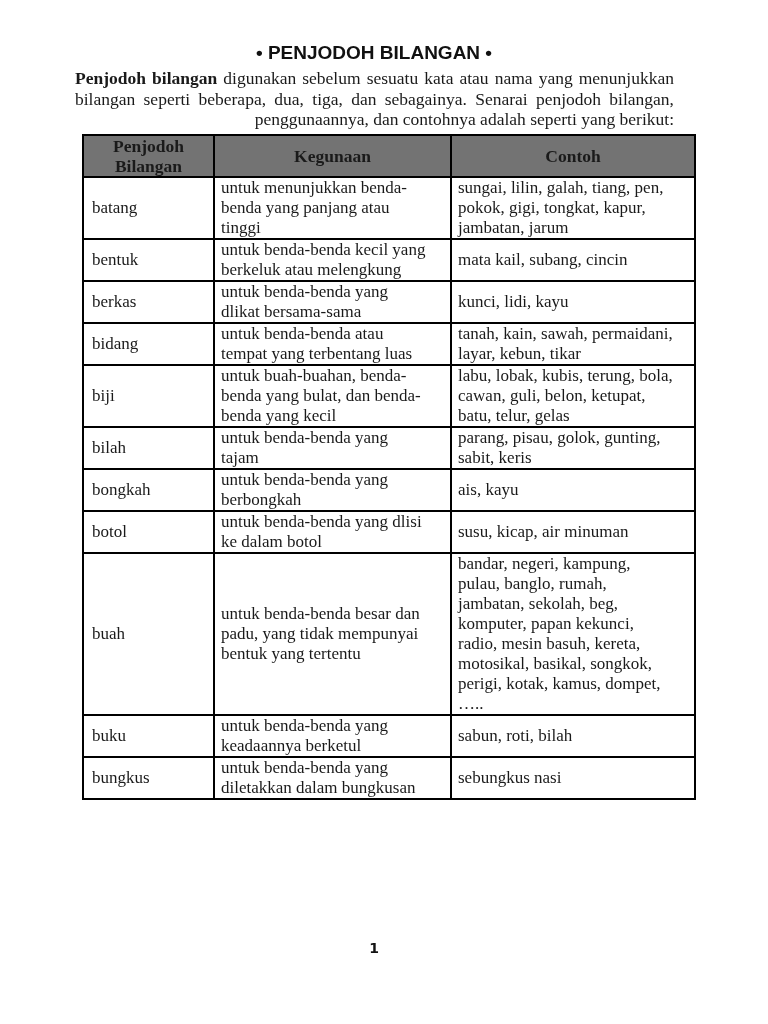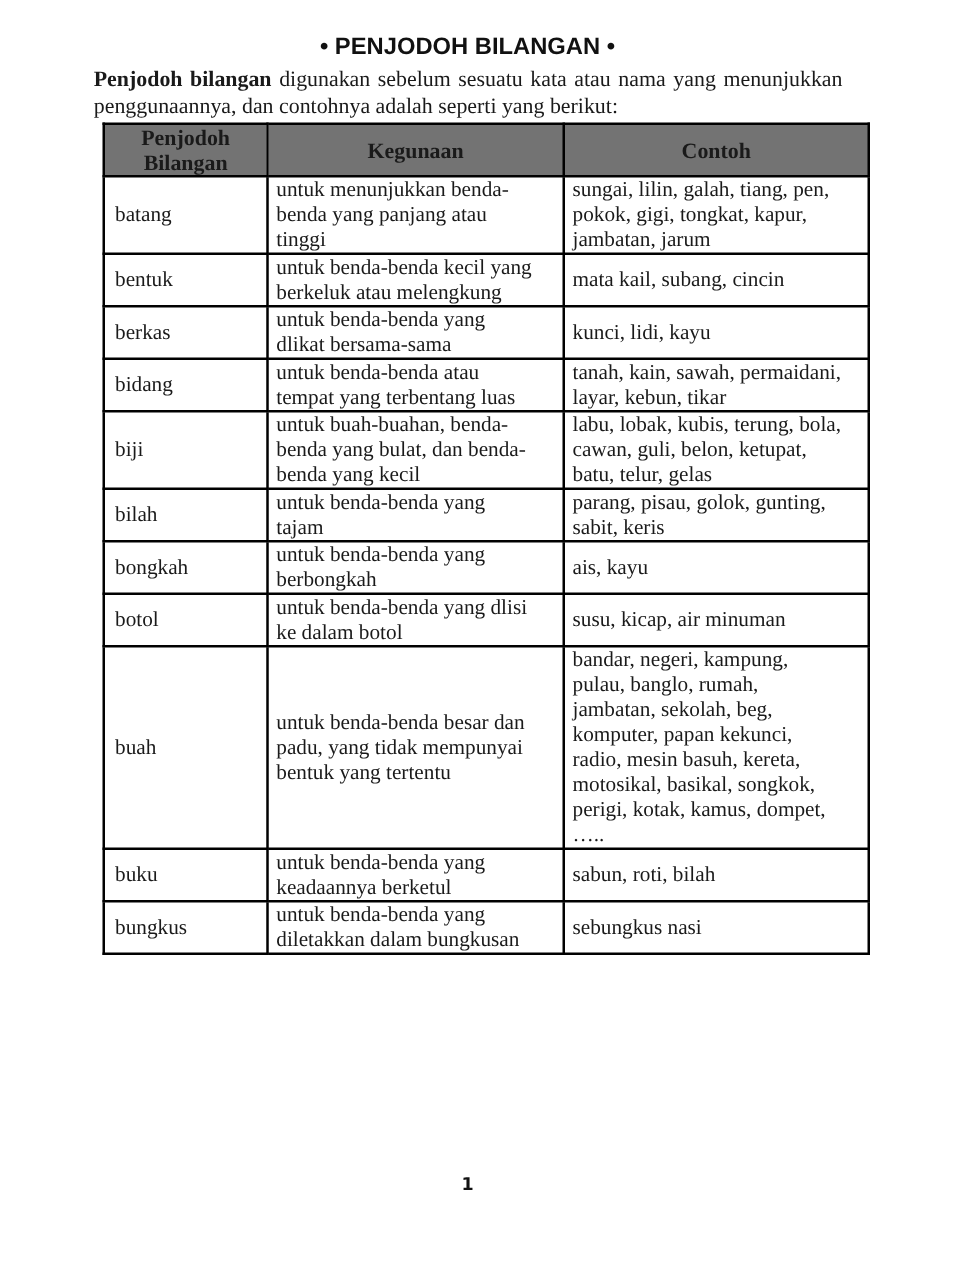--- a/index.html
+++ b/index.html
@@ -9,41 +9,41 @@
   }
   .page {
     position: relative;
     width: 748px;
     height: 1024px;
     background: #ffffff;
     color: #1a1a1a;
     font-family: "Liberation Serif", serif;
     overflow: hidden;
     box-sizing: border-box;
-    padding-top: 27px;
+    padding-top: 42px;
   }
   .doc-title {
     text-align: center;
     font-family: "Liberation Sans", sans-serif;
     font-weight: bold;
     font-size: 19px;
     line-height: 22px;
     color: #111111;
   }
   .intro {
     margin: 4px 74px 0 75px;
     font-size: 17.5px;
     line-height: 20.5px;
   }
   .intro .jline {
     text-align: justify;
     text-align-last: justify;
   }
   .intro .lastline {
-    text-align: left;
+    text-align: right;
   }
   .intro .lead {
     font-weight: bold;
   }
   table.classifier {
     border-collapse: collapse;
     table-layout: fixed;
     margin: 4px 0 0 82px;
     width: 612px;
   }
@@ -81,20 +81,21 @@
 </style>
 </head>
 <body>
 
 <div class="page">
 
   <div class="doc-title">• PENJODOH BILANGAN •</div>
 
   <div class="intro">
     <div class="jline"><span class="lead">Penjodoh bilangan</span><span> digunakan sebelum sesuatu kata atau nama yang menunjukkan</span></div>
+    <div class="jline">bilangan seperti beberapa, dua, tiga, dan sebagainya. Senarai penjodoh bilangan,</div>
     <div class="lastline">penggunaannya, dan contohnya adalah seperti yang berikut:</div>
   </div>
 
   <table class="classifier">
     <colgroup>
       <col style="width:131px">
       <col style="width:237px">
       <col style="width:244px">
     </colgroup>
     <thead>

